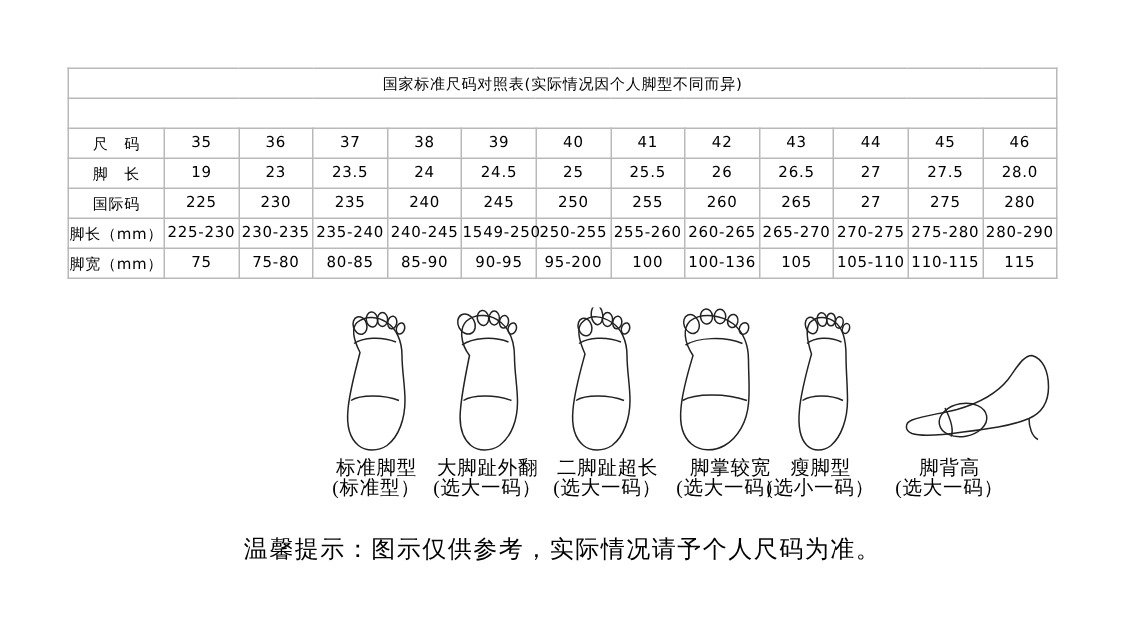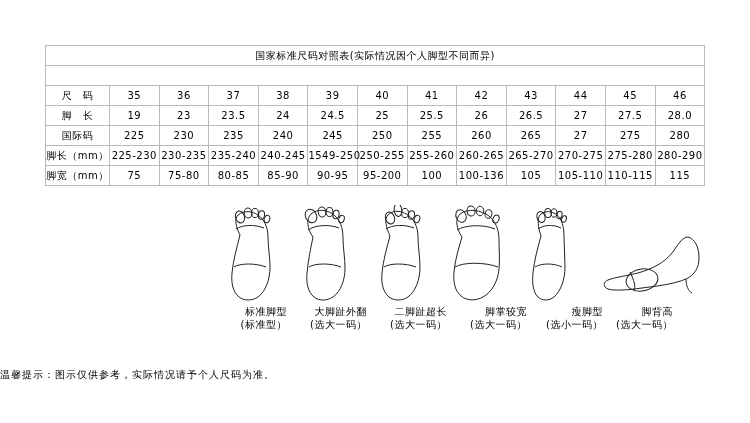--- a/index.html
+++ b/index.html
@@ -68,33 +68,34 @@
   }
   .labels {
     position: absolute;
     left: 45px;
     top: 305px;
     width: 660px;
     height: 30px;
   }
   .label-block {
     position: absolute;
-    text-align: right;
-    font-size: 10px;
+    text-align: center;
+    font-size: 13px;
     line-height: 13px;
     color: #000;
     letter-spacing: 0.5px;
+    font-family: Liberation Serif, serif;
   }
   .tip {
     position: absolute;
     left: 0;
-    top: 368px;
+    top: 356px;
     width: 750px;
-    text-align: left;
-    font-size: 10px;
+    text-align: center;
+    font-size: 16px;
     letter-spacing: 1px;
   }
 </style>
 </head>
 <body>
 
 <div class="sheet">
   <table class="size-table">
     <colgroup>
       <col style="width:64px">
@@ -291,21 +292,21 @@
     <div>(选大一码）</div>
   </div>
   <div class="label-block" style="left:318px; width:84px;">
     <div>二脚趾超长</div>
     <div>(选大一码）</div>
   </div>
   <div class="label-block" style="left:402px; width:80px;">
     <div>脚掌较宽</div>
     <div>(选大一码）</div>
   </div>
-  <div class="label-block" style="left:482px; width:76px;">
+  <div class="label-block" style="left:464px; width:76px;">
     <div>瘦脚型</div>
     <div>(选小一码）</div>
   </div>
   <div class="label-block" style="left:548px; width:80px;">
     <div>脚背高</div>
     <div>(选大一码）</div>
   </div>
 </div>
 
 <div class="tip">温馨提示：图示仅供参考，实际情况请予个人尺码为准。</div>

